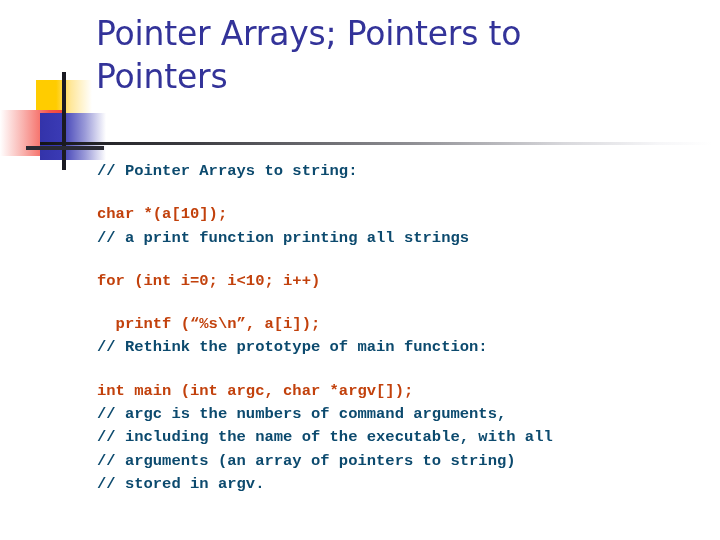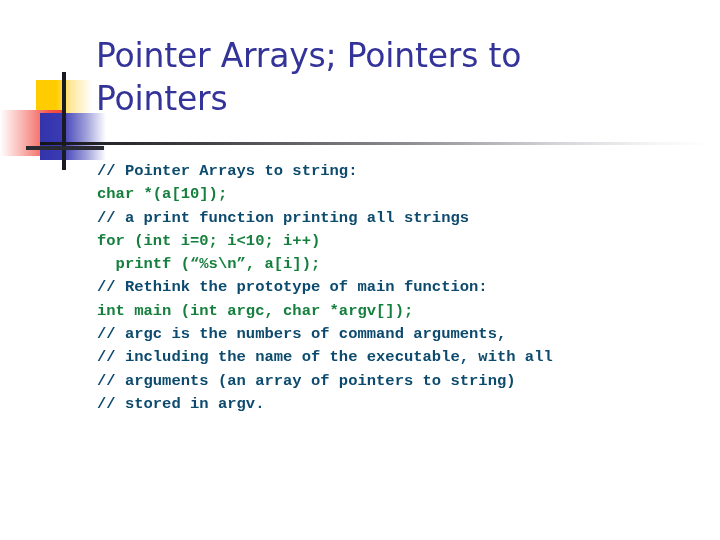--- a/index.html
+++ b/index.html
@@ -76,21 +76,21 @@
     top: 96px;
     width: 78px;
     height: 4px;
     background: #2a2a33;
   }
 
   
   #title {
     position: absolute;
     left: 96px;
-    top: 34px;
+    top: 12px;
     width: 560px;
     color: #333399;
     font-family: "DejaVu Sans", sans-serif;
     font-size: 33px;
     line-height: 43px;
     font-weight: 400;
     letter-spacing: -0.2px;
   }
 
   
@@ -113,21 +113,21 @@
     font-size: 15.5px;
     line-height: 23.3px;
     font-weight: bold;
     white-space: pre;
   }
   .code-line {
     white-space: pre;
     display: block;
   }
   .c-comment { color: #0c4a6e; }
-  .c-code    { color: #15803d; }
+  .c-code    { color: #c2410c; margin-top: 20px; }
 </style>
 </head>
 <body>
 
 <div id="slide">
 
   <div id="logo">
     <div class="sq" id="sq-yellow"></div>
     <div class="sq" id="sq-red"></div>
     <div class="sq" id="sq-blue"></div>

